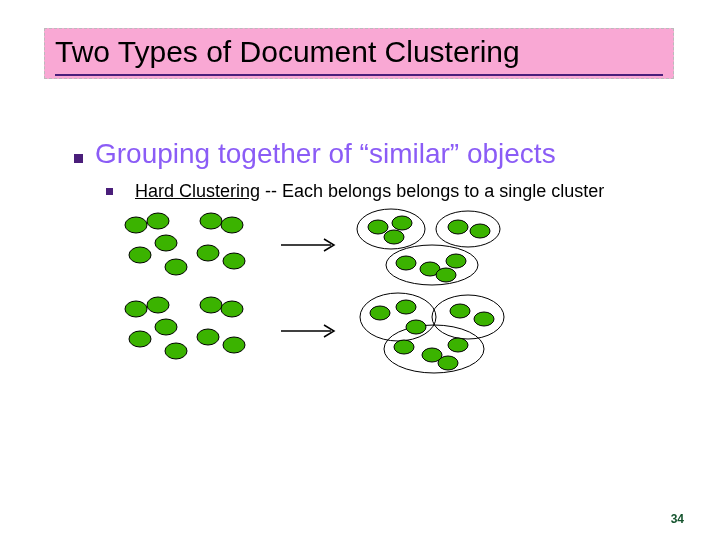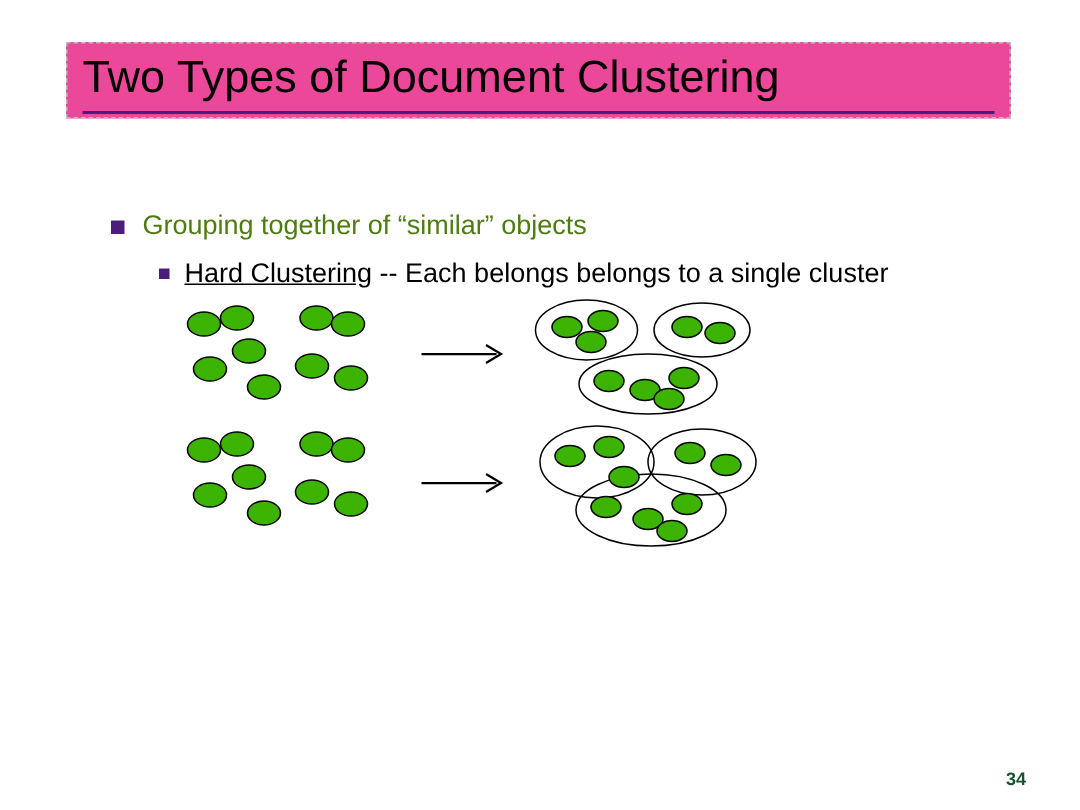--- a/index.html
+++ b/index.html
@@ -17,21 +17,21 @@
     width: 720px;
     height: 540px;
     position: relative;
     box-sizing: border-box;
   }
   .title-box {
     position: absolute;
     left: 44px;
     top: 28px;
     width: 630px;
-    background: #ec4899;
+    background: #f9a8d4;
     border: 1px dashed #bbb;
     padding: 6px 10px 2px 10px;
     box-sizing: border-box;
   }
   .title-text {
     font-size: 30px;
     line-height: 1.15;
     color: #000;
   }
   .title-rule {
@@ -52,43 +52,43 @@
   }
   .lvl1-bullet {
     width: 9px;
     height: 9px;
     background: #4a1e7a;
     margin-right: 12px;
     margin-top: 9px;
     flex-shrink: 0;
   }
   .lvl1-text {
-    font-size: 18px;
-    color: #4d7c0f;
+    font-size: 28px;
+    color: #8b5cf6;
   }
   .lvl2 {
     display: flex;
     align-items: flex-start;
     margin-left: 32px;
     margin-top: 6px;
   }
   .lvl2-bullet {
     width: 7px;
     height: 7px;
     background: #4a1e7a;
     margin-right: 10px;
     margin-top: 8px;
     flex-shrink: 0;
   }
   .lvl2-text {
     font-size: 18px;
     color: #000;
     line-height: 1.25;
   }
-  .lvl2-text u { text-decoration: underline; }
+  .lvl2-text u { text-decoration: underline; margin-left: 12px; }
   .diagram {
     margin-left: 42px;
     margin-top: 4px;
     height: 80px;
   }
   svg.di { display: block; }
   .footer-left {
     position: absolute;
     left: 40px;
     bottom: 14px;

